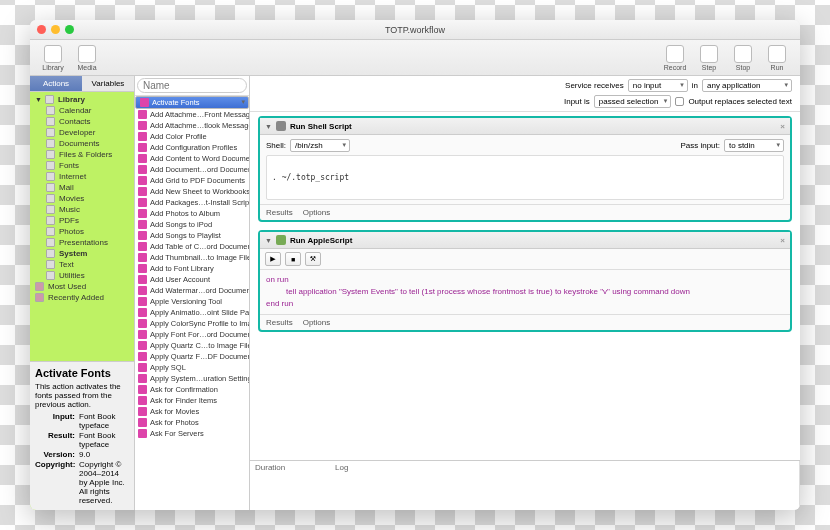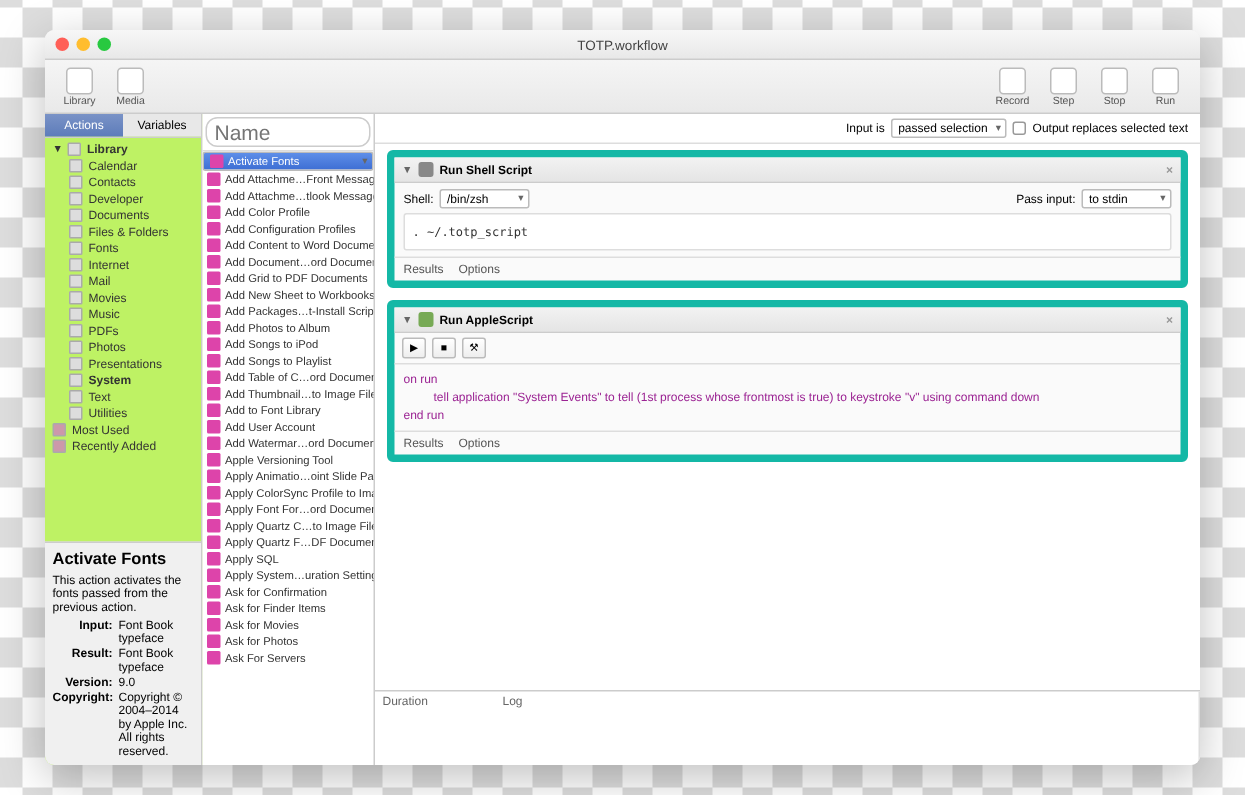--- a/index.html
+++ b/index.html
@@ -23,40 +23,40 @@
 .liblist { flex: 1; overflow: auto; padding: 2px; }
 .librow { display: flex; align-items: center; padding: 1px 3px; font-size: 8px; color: #333; cursor: pointer; white-space: nowrap; }
 .librow .sq { width: 9px; height: 9px; margin-right: 4px; background: #ddd; border: 1px solid #aaa; border-radius: 1px; flex-shrink: 0; }
 .infobox { background: #f0f0f0; border-top: 1px solid #ccc; padding: 5px; font-size: 8px; }
 .infobox h3 { font-size: 11px; font-weight: bold; margin-bottom: 3px; }
 .infobox .kv { display: flex; margin-top: 1px; }
 .infobox .k { width: 40px; text-align: right; font-weight: bold; margin-right: 4px; }
 .infobox .v { flex: 1; }
 .mid { width: 115px; background: #fff; border-right: 1px solid #ccc; display: flex; flex-direction: column; }
 .search { border-bottom: 1px solid #ddd; padding: 2px; }
-.search input { width: 100%; border: 1px solid #ccc; border-radius: 8px; padding: 1px 5px; font-size: 14px; }
+.search input { width: 100%; border: 1px solid #ccc; border-radius: 8px; padding: 1px 5px; font-size: 10px; }
 .actlist { flex: 1; overflow: auto; }
 .actrow { display: flex; align-items: center; padding: 1px 3px; font-size: 7.5px; color: #333; cursor: pointer; white-space: nowrap; overflow: hidden; }
 .actrow.sel { background: linear-gradient(#5e8ee8,#3e6fd4); color: #fff; }
 .actrow .ai { width: 9px; height: 9px; margin-right: 3px; background: #d4a; border-radius: 1px; flex-shrink: 0; }
 .canvas { flex: 1; background: #fff; display: flex; flex-direction: column; overflow: hidden; }
 .config { padding: 3px 8px; display: flex; flex-direction: column; gap: 3px; font-size: 8px; border-bottom: 1px solid #ddd; }
 .cfgrow { display: flex; align-items: center; justify-content: flex-end; gap: 4px; }
 .sel { border: 1px solid #bbb; background: #fff; border-radius: 2px; padding: 1px 12px 1px 4px; min-width: 60px; position: relative; cursor: pointer; }
 .sel::after { content: "▾"; position: absolute; right: 3px; top: 1px; font-size: 7px; color: #666; }
 .cb { width: 9px; height: 9px; border: 1px solid #999; border-radius: 2px; background: #fff; }
 .actions { flex: 1; overflow: auto; padding: 4px 8px; }
-.card { border: 5px solid #14b8a6; border-radius: 4px; margin-bottom: 8px; background: #fafafa; }
+.card { border: 2px solid #14b8a6; border-radius: 4px; margin-bottom: 8px; background: #fafafa; }
 .cardhead { background: linear-gradient(#f2f2f2,#e5e5e5); border-bottom: 1px solid #ccc; padding: 3px 5px; display: flex; align-items: center; font-size: 8px; font-weight: bold; }
 .cardhead .tri { margin-right: 4px; font-size: 7px; color: #666; }
 .cardhead .ci { width: 10px; height: 10px; background: #888; border-radius: 2px; margin-right: 4px; }
 .cardhead .cx { margin-left: auto; color: #999; cursor: pointer; }
 .cardbody { padding: 4px 6px; font-size: 8px; }
 .shellrow { display: flex; align-items: center; gap: 4px; margin-bottom: 3px; }
-.codebox { background: #fff; border: 1px solid #ddd; border-radius: 2px; padding: 7px 5px; font-family: Menlo, monospace; font-size: 8px; min-height: 24px; color: #333; }
+.codebox { background: #fff; border: 1px solid #ddd; border-radius: 2px; padding: 17px 5px; font-family: Menlo, monospace; font-size: 8px; min-height: 24px; color: #333; }
 .asrow { display: flex; gap: 4px; padding: 3px 5px; border-bottom: 1px solid #ddd; }
 .asbtn { width: 16px; height: 14px; border: 1px solid #bbb; border-radius: 2px; background: linear-gradient(#fff,#eee); display: flex; align-items: center; justify-content: center; font-size: 7px; cursor: pointer; }
 .ascode { padding: 4px 6px; font-family: Menlo, monospace; font-size: 8px; line-height: 1.5; white-space: pre; color: #9b2393; }
 .ascode .ind { padding-left: 20px; }
 .cardfoot { border-top: 1px solid #ddd; padding: 3px 6px; display: flex; gap: 10px; font-size: 8px; color: #555; }
 .log { height: 50px; border-top: 1px solid #ccc; display: flex; font-size: 8px; color: #666; }
 .logcol { padding: 2px 5px; border-right: 1px solid #ddd; }
 .logcol.l1 { flex: 1; }
 .logcol.l2 { width: 80px; border-right: none; }
 </style>
@@ -344,20 +344,26 @@
           <div class="actrow">
             <span class="ai"></span>
             <span>Ask For Servers</span>
           </div>
         </div>
     </div>
 
     <div class="canvas">
       <div class="config">
         <div class="cfgrow">
+          <span>Service receives</span>
+          <div class="sel">no input</div>
+          <span>in</span>
+          <div class="sel" style="min-width:90px">any application</div>
+        </div>
+        <div class="cfgrow">
           <span>Input is</span>
           <div class="sel">passed selection</div>
           <div class="cb"></div>
           <span>Output replaces selected text</span>
         </div>
       </div>
 
       <div class="actions">
 
         <div class="card">

